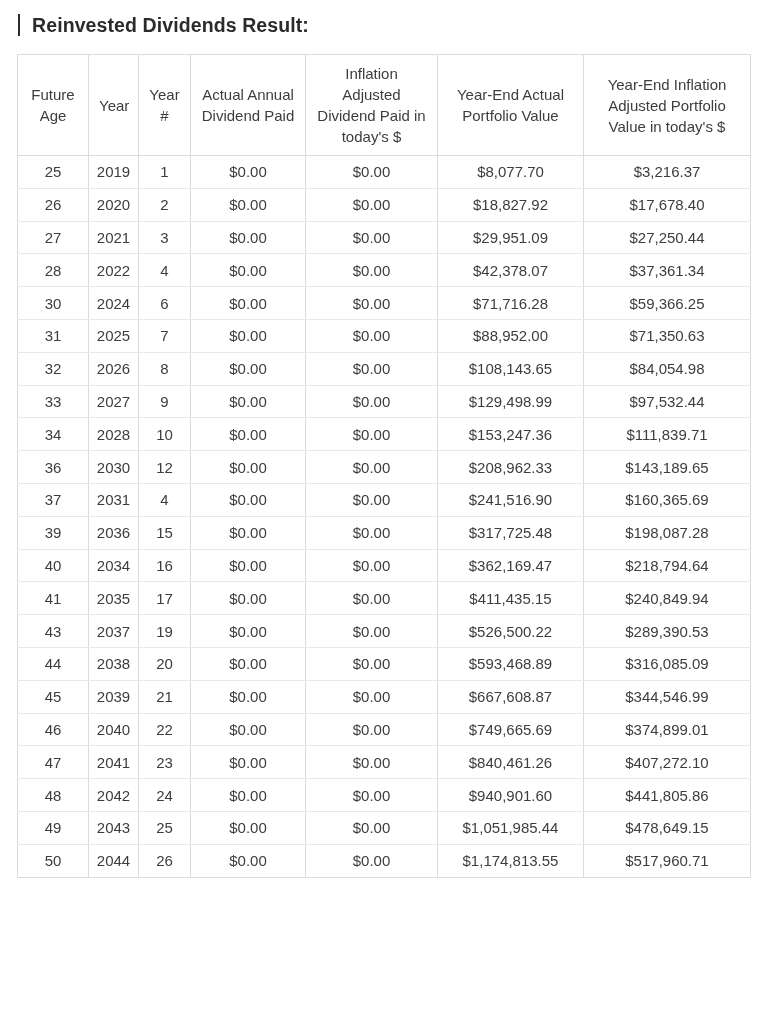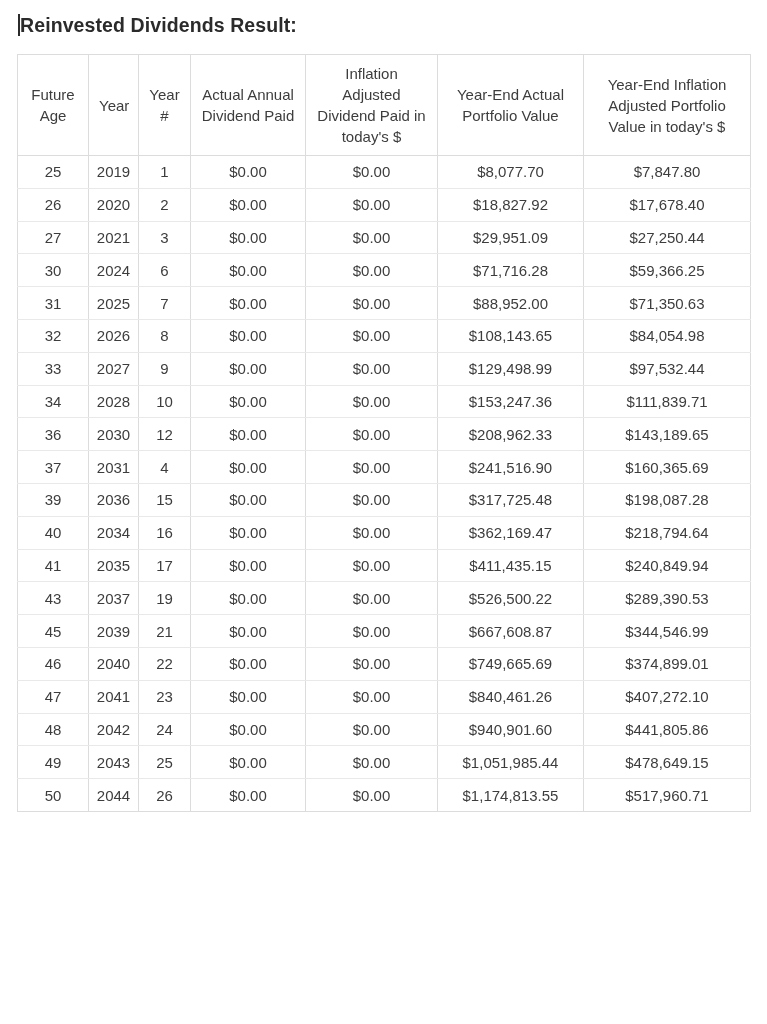--- a/index.html
+++ b/index.html
@@ -35,21 +35,21 @@
     width: 2px;
     height: 22px;
     background: #2b2b2b;
     margin-right: 0px;
   }
   h1.page-title {
     font-size: 19.5px;
     line-height: 24px;
     font-weight: 700;
     color: var(--title);
-    margin: 0;
+    margin: 12px;
     letter-spacing: 0.1px;
   }
   table.results {
     margin-top: 16px;
     border-collapse: collapse;
     table-layout: fixed;
     width: 733px;
     background: var(--bg);
   }
   table.results col:nth-child(1) { width: 71px; }
@@ -114,41 +114,50 @@
         </tr>
     </thead>
     <tbody id="table-body">
         <tr>
           <td>25</td>
           <td>2019</td>
           <td>1</td>
           <td>$0.00</td>
           <td>$0.00</td>
           <td>$8,077.70</td>
-          <td>$7,847.80</td>
+          <td>$3,216.37</td>
         </tr>
         <tr>
           <td>26</td>
           <td>2020</td>
           <td>2</td>
           <td>$0.00</td>
           <td>$0.00</td>
           <td>$18,827.92</td>
           <td>$17,678.40</td>
         </tr>
         <tr>
           <td>27</td>
           <td>2021</td>
           <td>3</td>
           <td>$0.00</td>
           <td>$0.00</td>
           <td>$29,951.09</td>
           <td>$27,250.44</td>
         </tr>
         <tr>
+          <td>28</td>
+          <td>2022</td>
+          <td>4</td>
+          <td>$0.00</td>
+          <td>$0.00</td>
+          <td>$42,378.07</td>
+          <td>$37,361.34</td>
+        </tr>
+        <tr>
           <td>30</td>
           <td>2024</td>
           <td>6</td>
           <td>$0.00</td>
           <td>$0.00</td>
           <td>$71,716.28</td>
           <td>$59,366.25</td>
         </tr>
         <tr>
           <td>31</td>
@@ -232,20 +241,29 @@
           <td>$240,849.94</td>
         </tr>
         <tr>
           <td>43</td>
           <td>2037</td>
           <td>19</td>
           <td>$0.00</td>
           <td>$0.00</td>
           <td>$526,500.22</td>
           <td>$289,390.53</td>
+        </tr>
+        <tr>
+          <td>44</td>
+          <td>2038</td>
+          <td>20</td>
+          <td>$0.00</td>
+          <td>$0.00</td>
+          <td>$593,468.89</td>
+          <td>$316,085.09</td>
         </tr>
         <tr>
           <td>45</td>
           <td>2039</td>
           <td>21</td>
           <td>$0.00</td>
           <td>$0.00</td>
           <td>$667,608.87</td>
           <td>$344,546.99</td>
         </tr>

